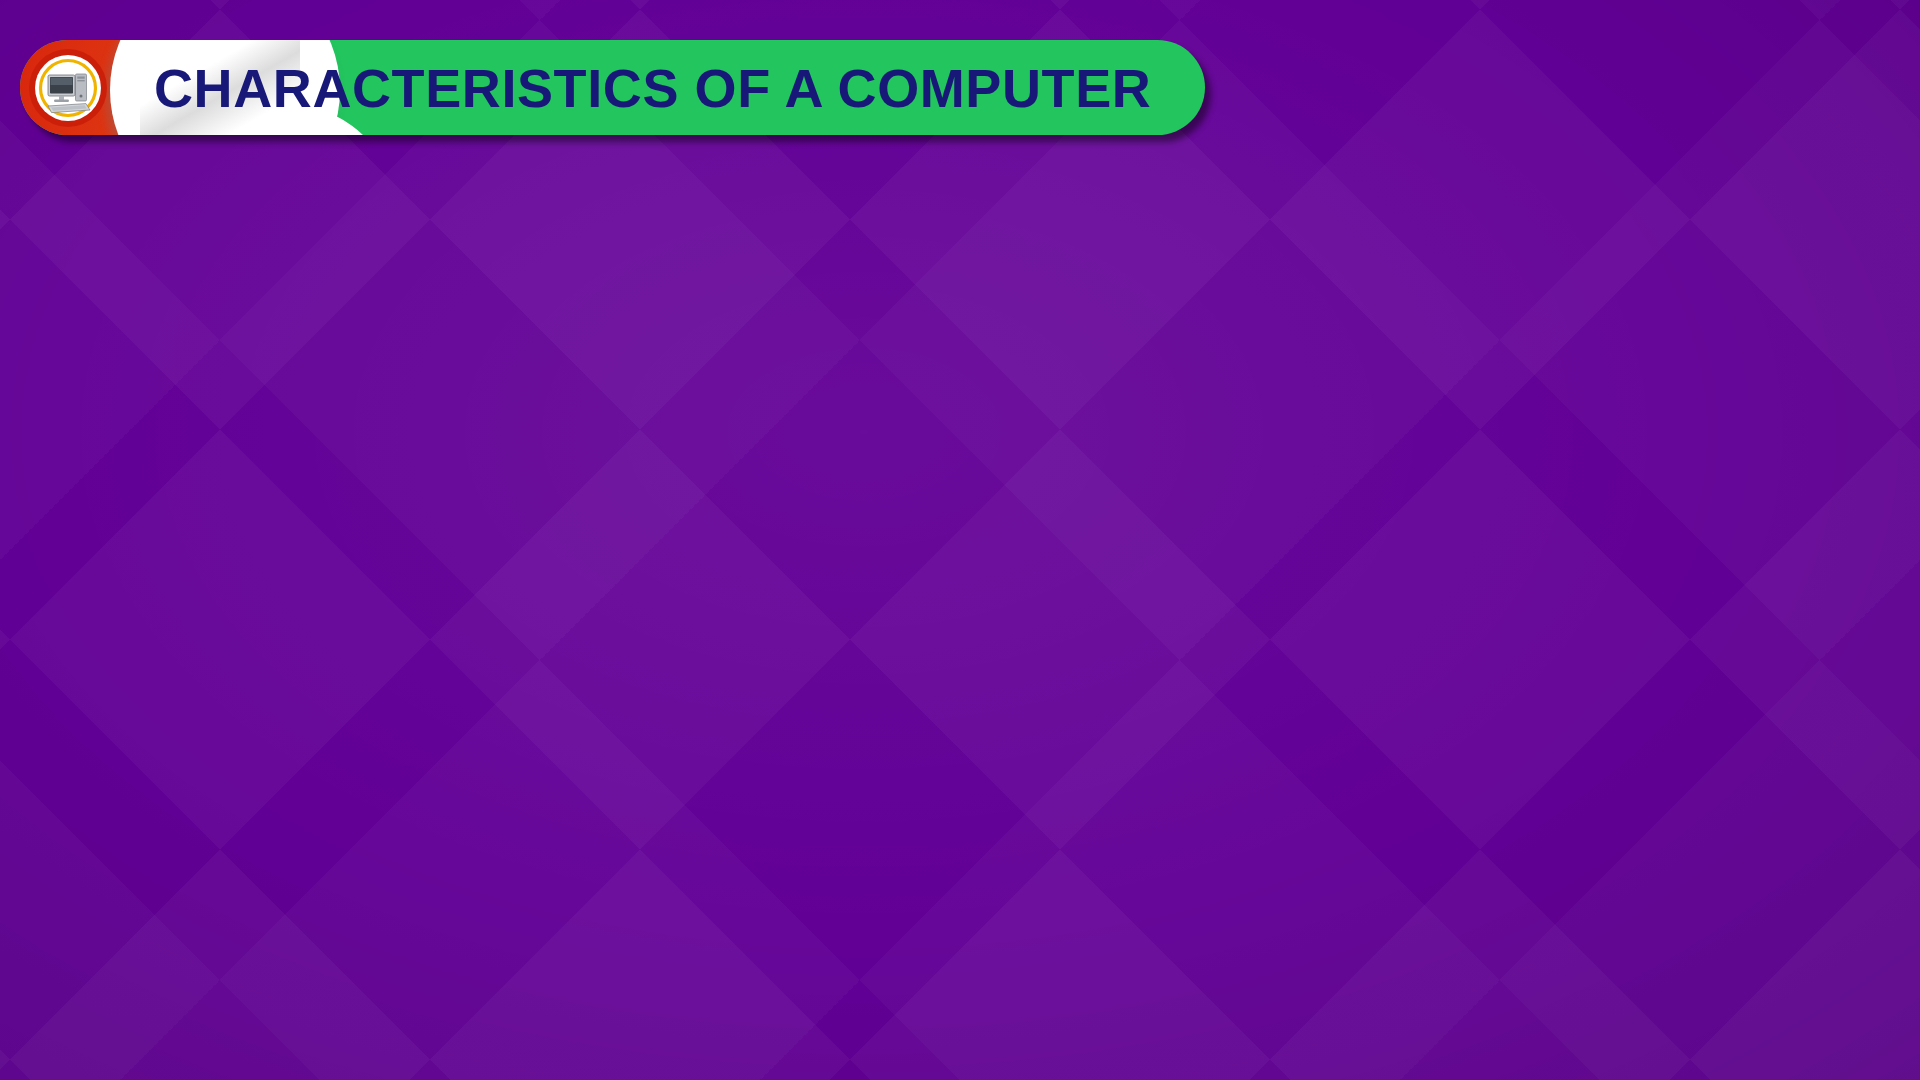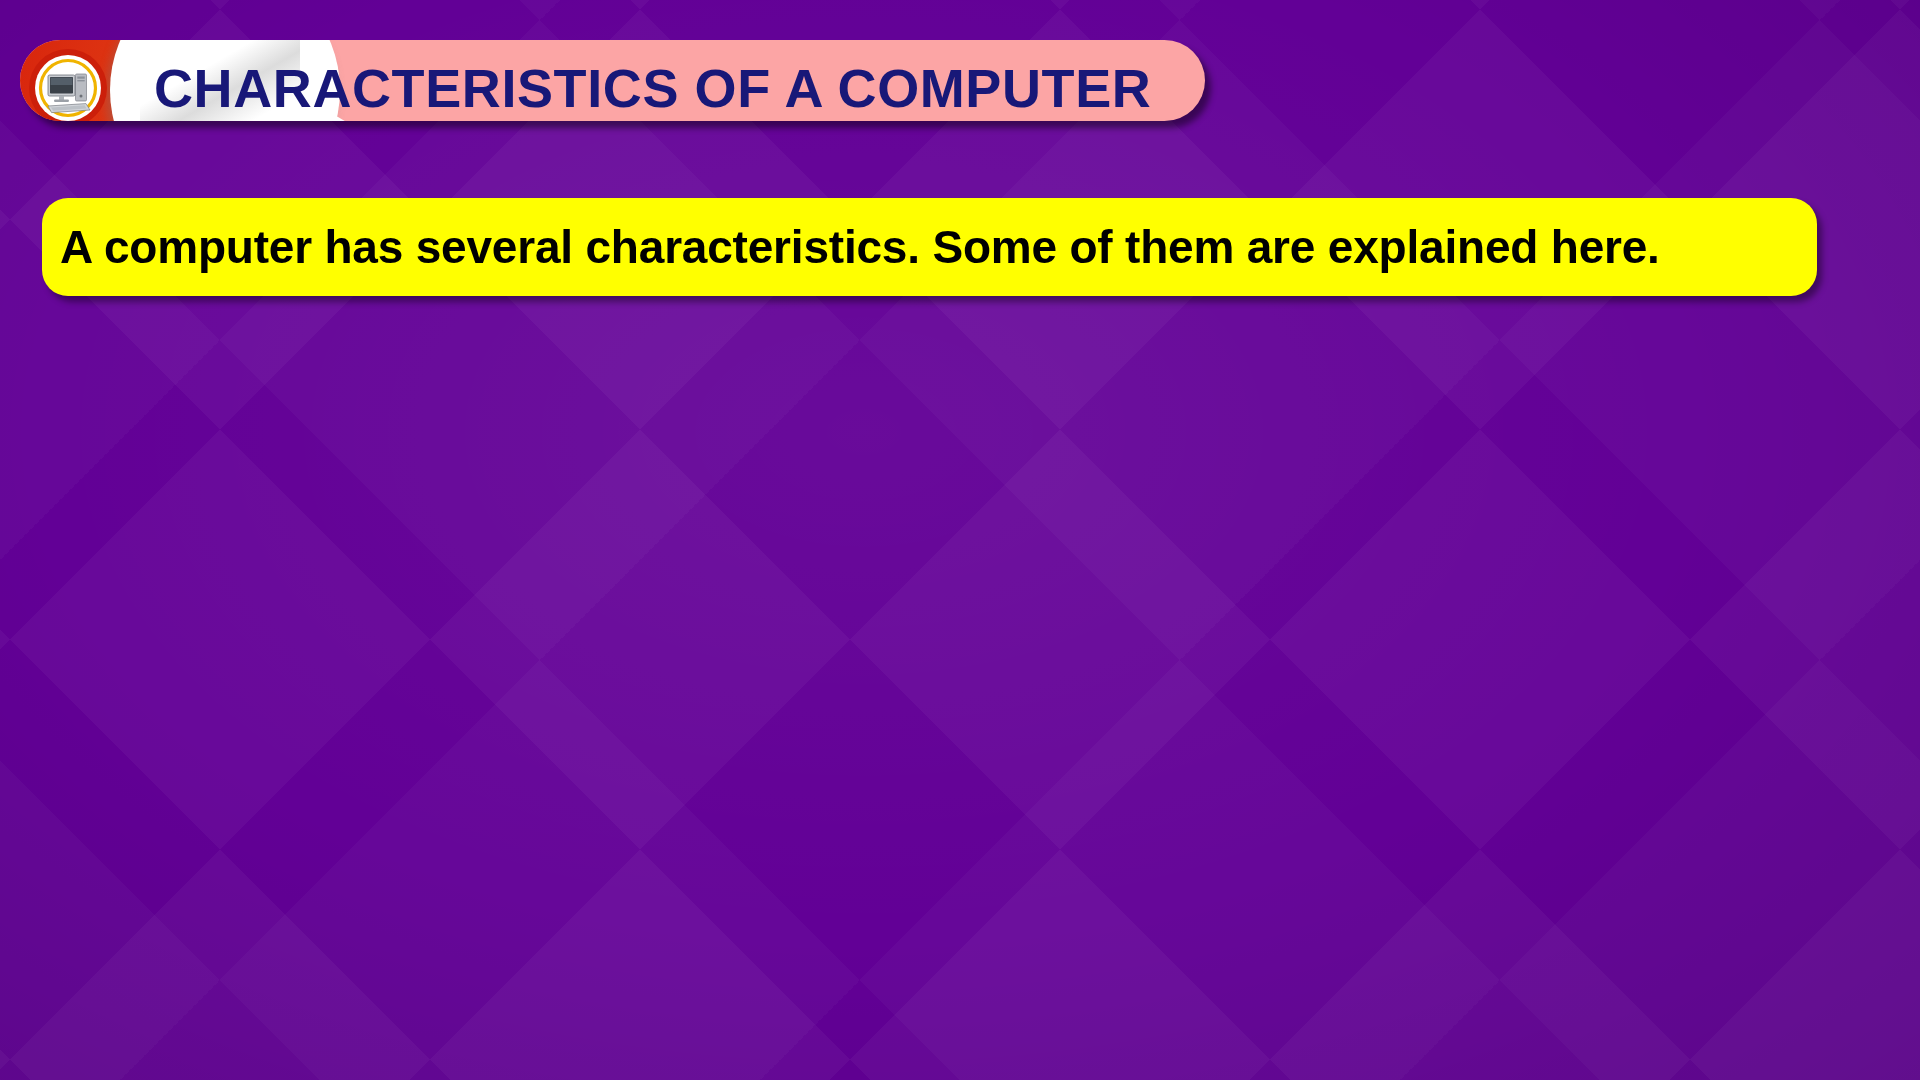--- a/index.html
+++ b/index.html
@@ -50,23 +50,23 @@
     left: 0; top: 0; right: 0; bottom: 0;
     background: radial-gradient(ellipse at 45% 40%, rgba(255,255,255,0.045) 0%, rgba(0,0,0,0.0) 55%, rgba(0,0,0,0.10) 100%);
   }
 
   
   #title-bar {
     position: absolute;
     left: 20px;
     top: 40px;
     width: 1185px;
-    height: 81px;
+    height: 95px;
     border-radius: 48px;
-    background: #fca5a5;
+    background: #22c55e;
     box-shadow: 6px 7px 6px rgba(0,0,0,0.45);
     overflow: hidden;
     display: flex;
     align-items: center;
   }
   
   #title-red {
     position: absolute;
     left: 0; top: 0;
     width: 300px;
@@ -181,17 +181,14 @@
       <rect x="31" y="48" width="5" height="4" fill="#aeb2b8"></rect>
       <rect x="26" y="51.6" width="15" height="2.4" rx="1.2" fill="#9ba0a7"></rect>
 
       <path d="M20 58 L58 55.6 L62 62 L23.5 64.6 Z" fill="#d2d5da" stroke="#7b7f87" stroke-width="0.7"></path>
       <path d="M23 59.4 L56.6 57.3 L58.6 60.6 L25.2 62.8 Z" fill="#b7bbc2" opacity="0.8"></path>
     </svg>
 
     <div id="title-text">CHARACTERISTICS OF A COMPUTER</div>
   </div>
 
-  <div id="content-bar">
-    <span id="content-text">A computer has several characteristics. Some of them are explained here.</span>
-  </div>
 
 </div>
 
 </body></html>

